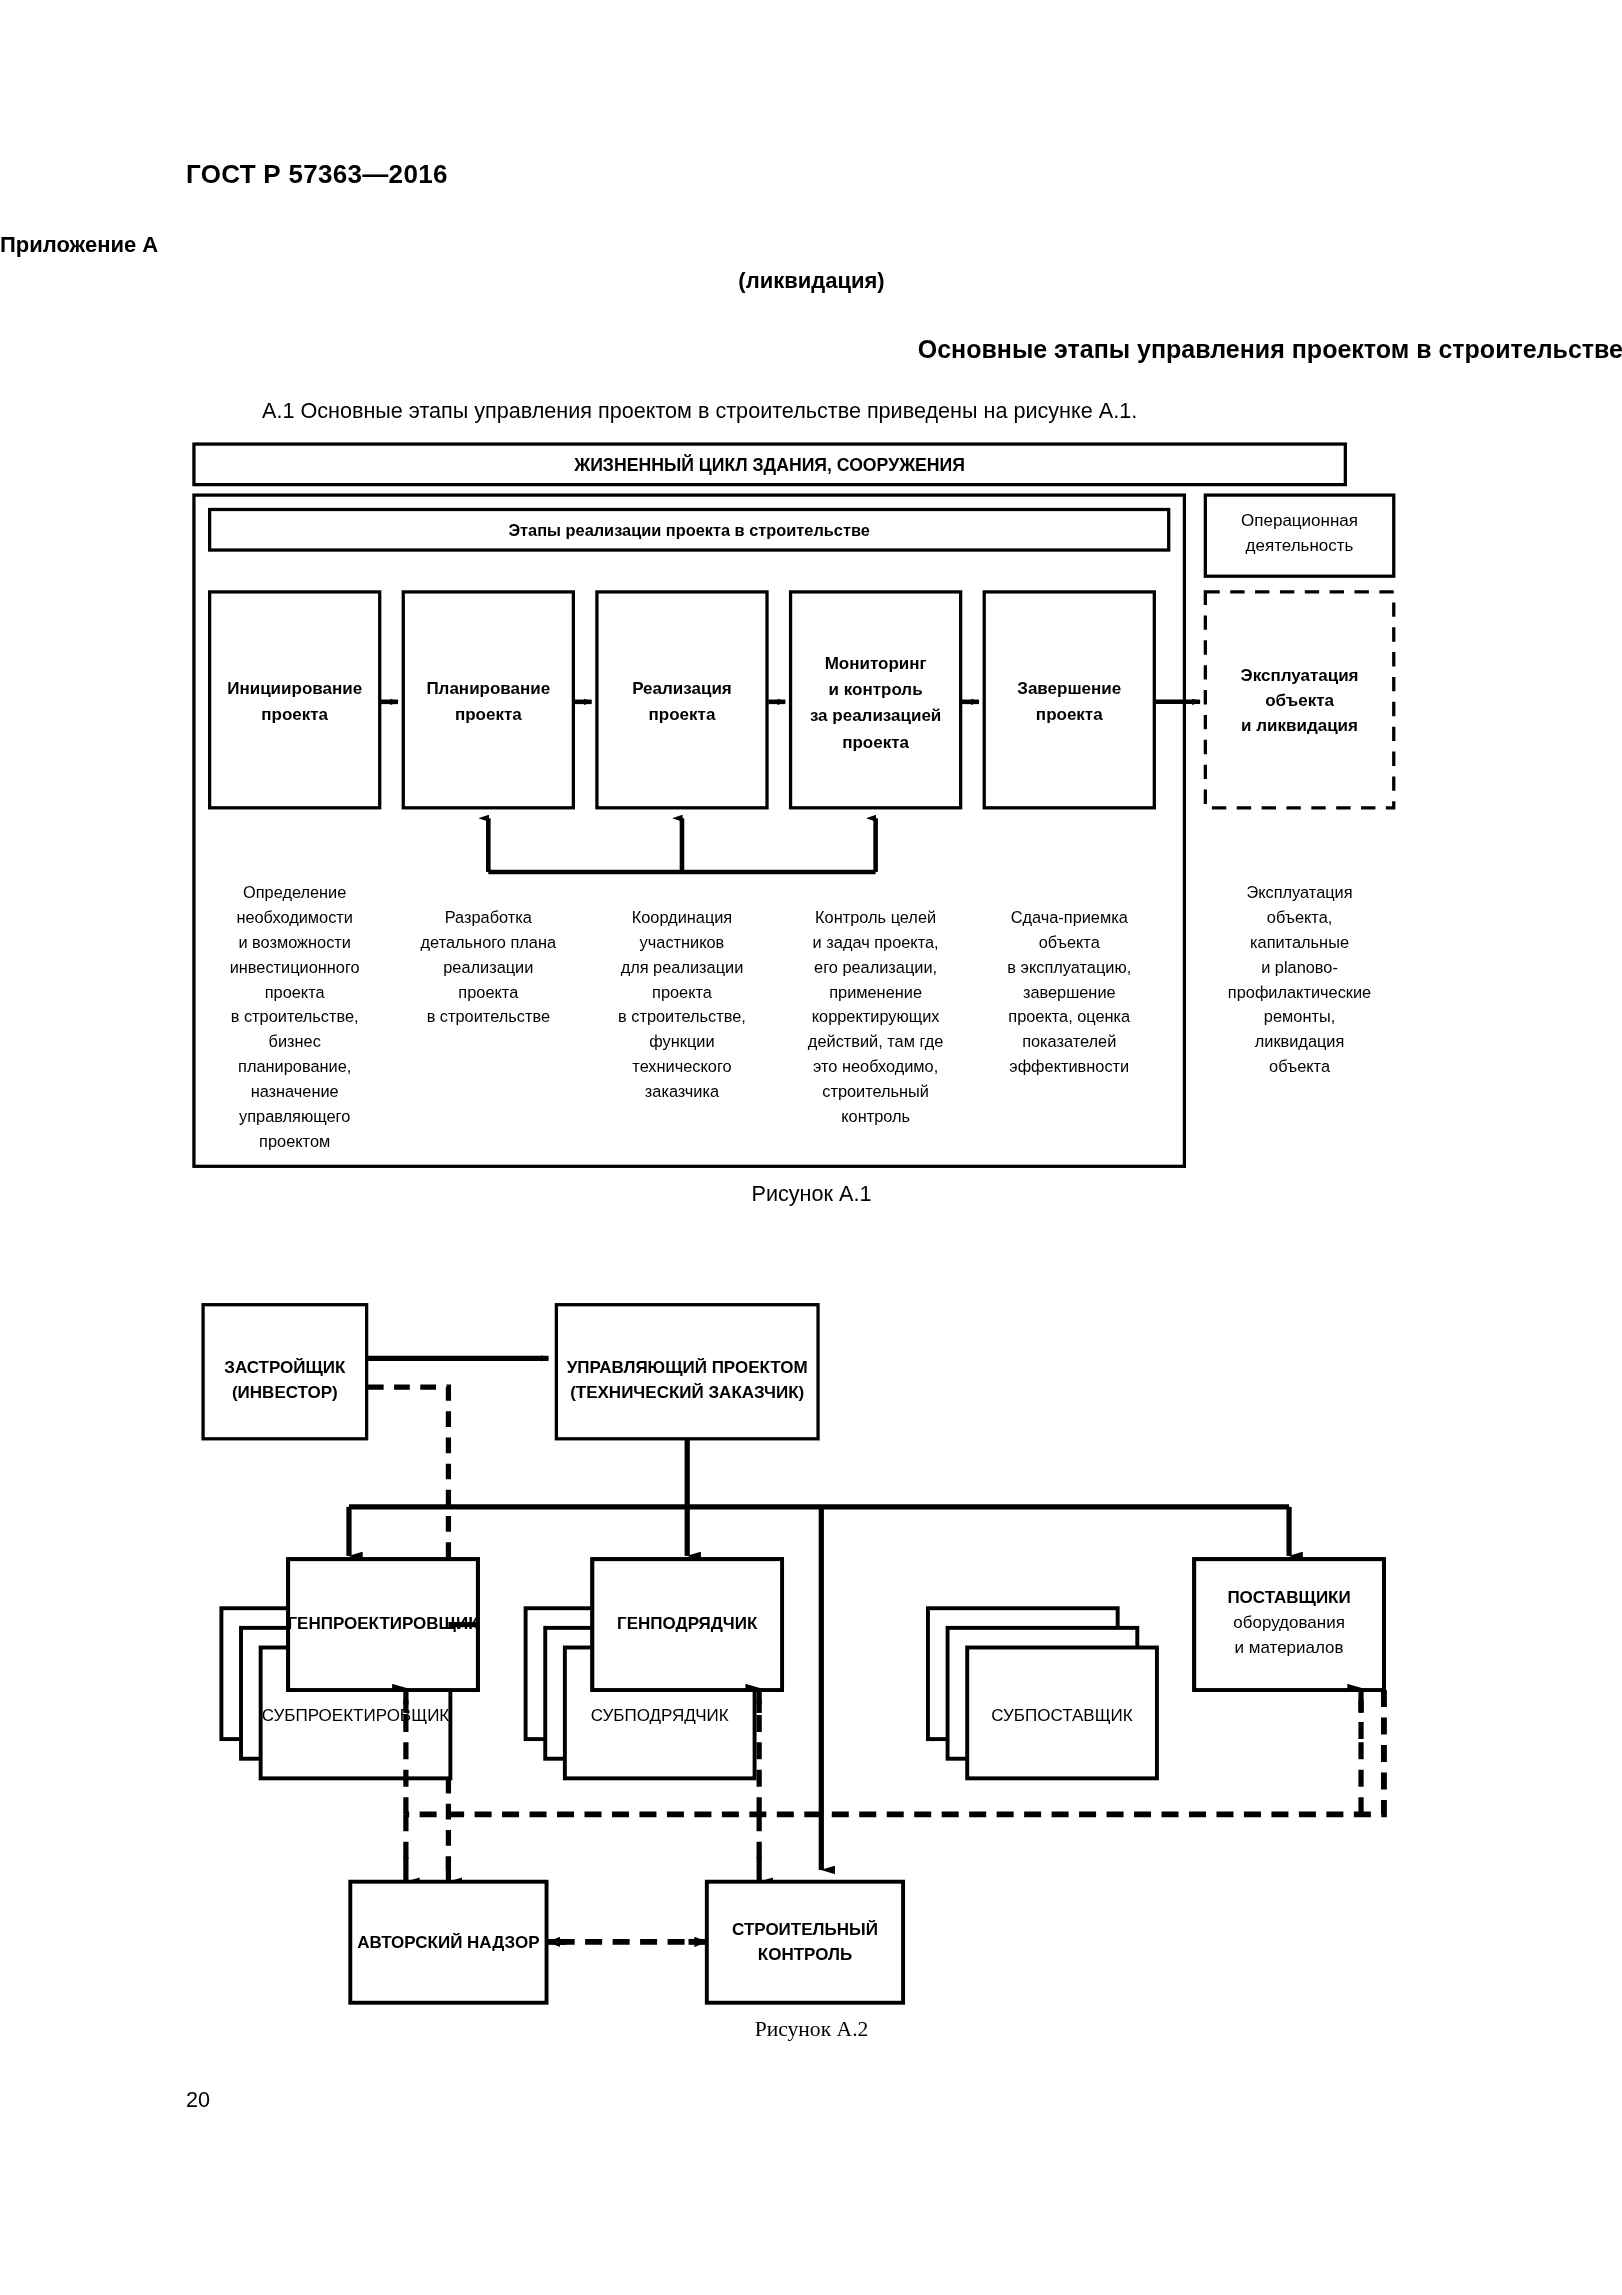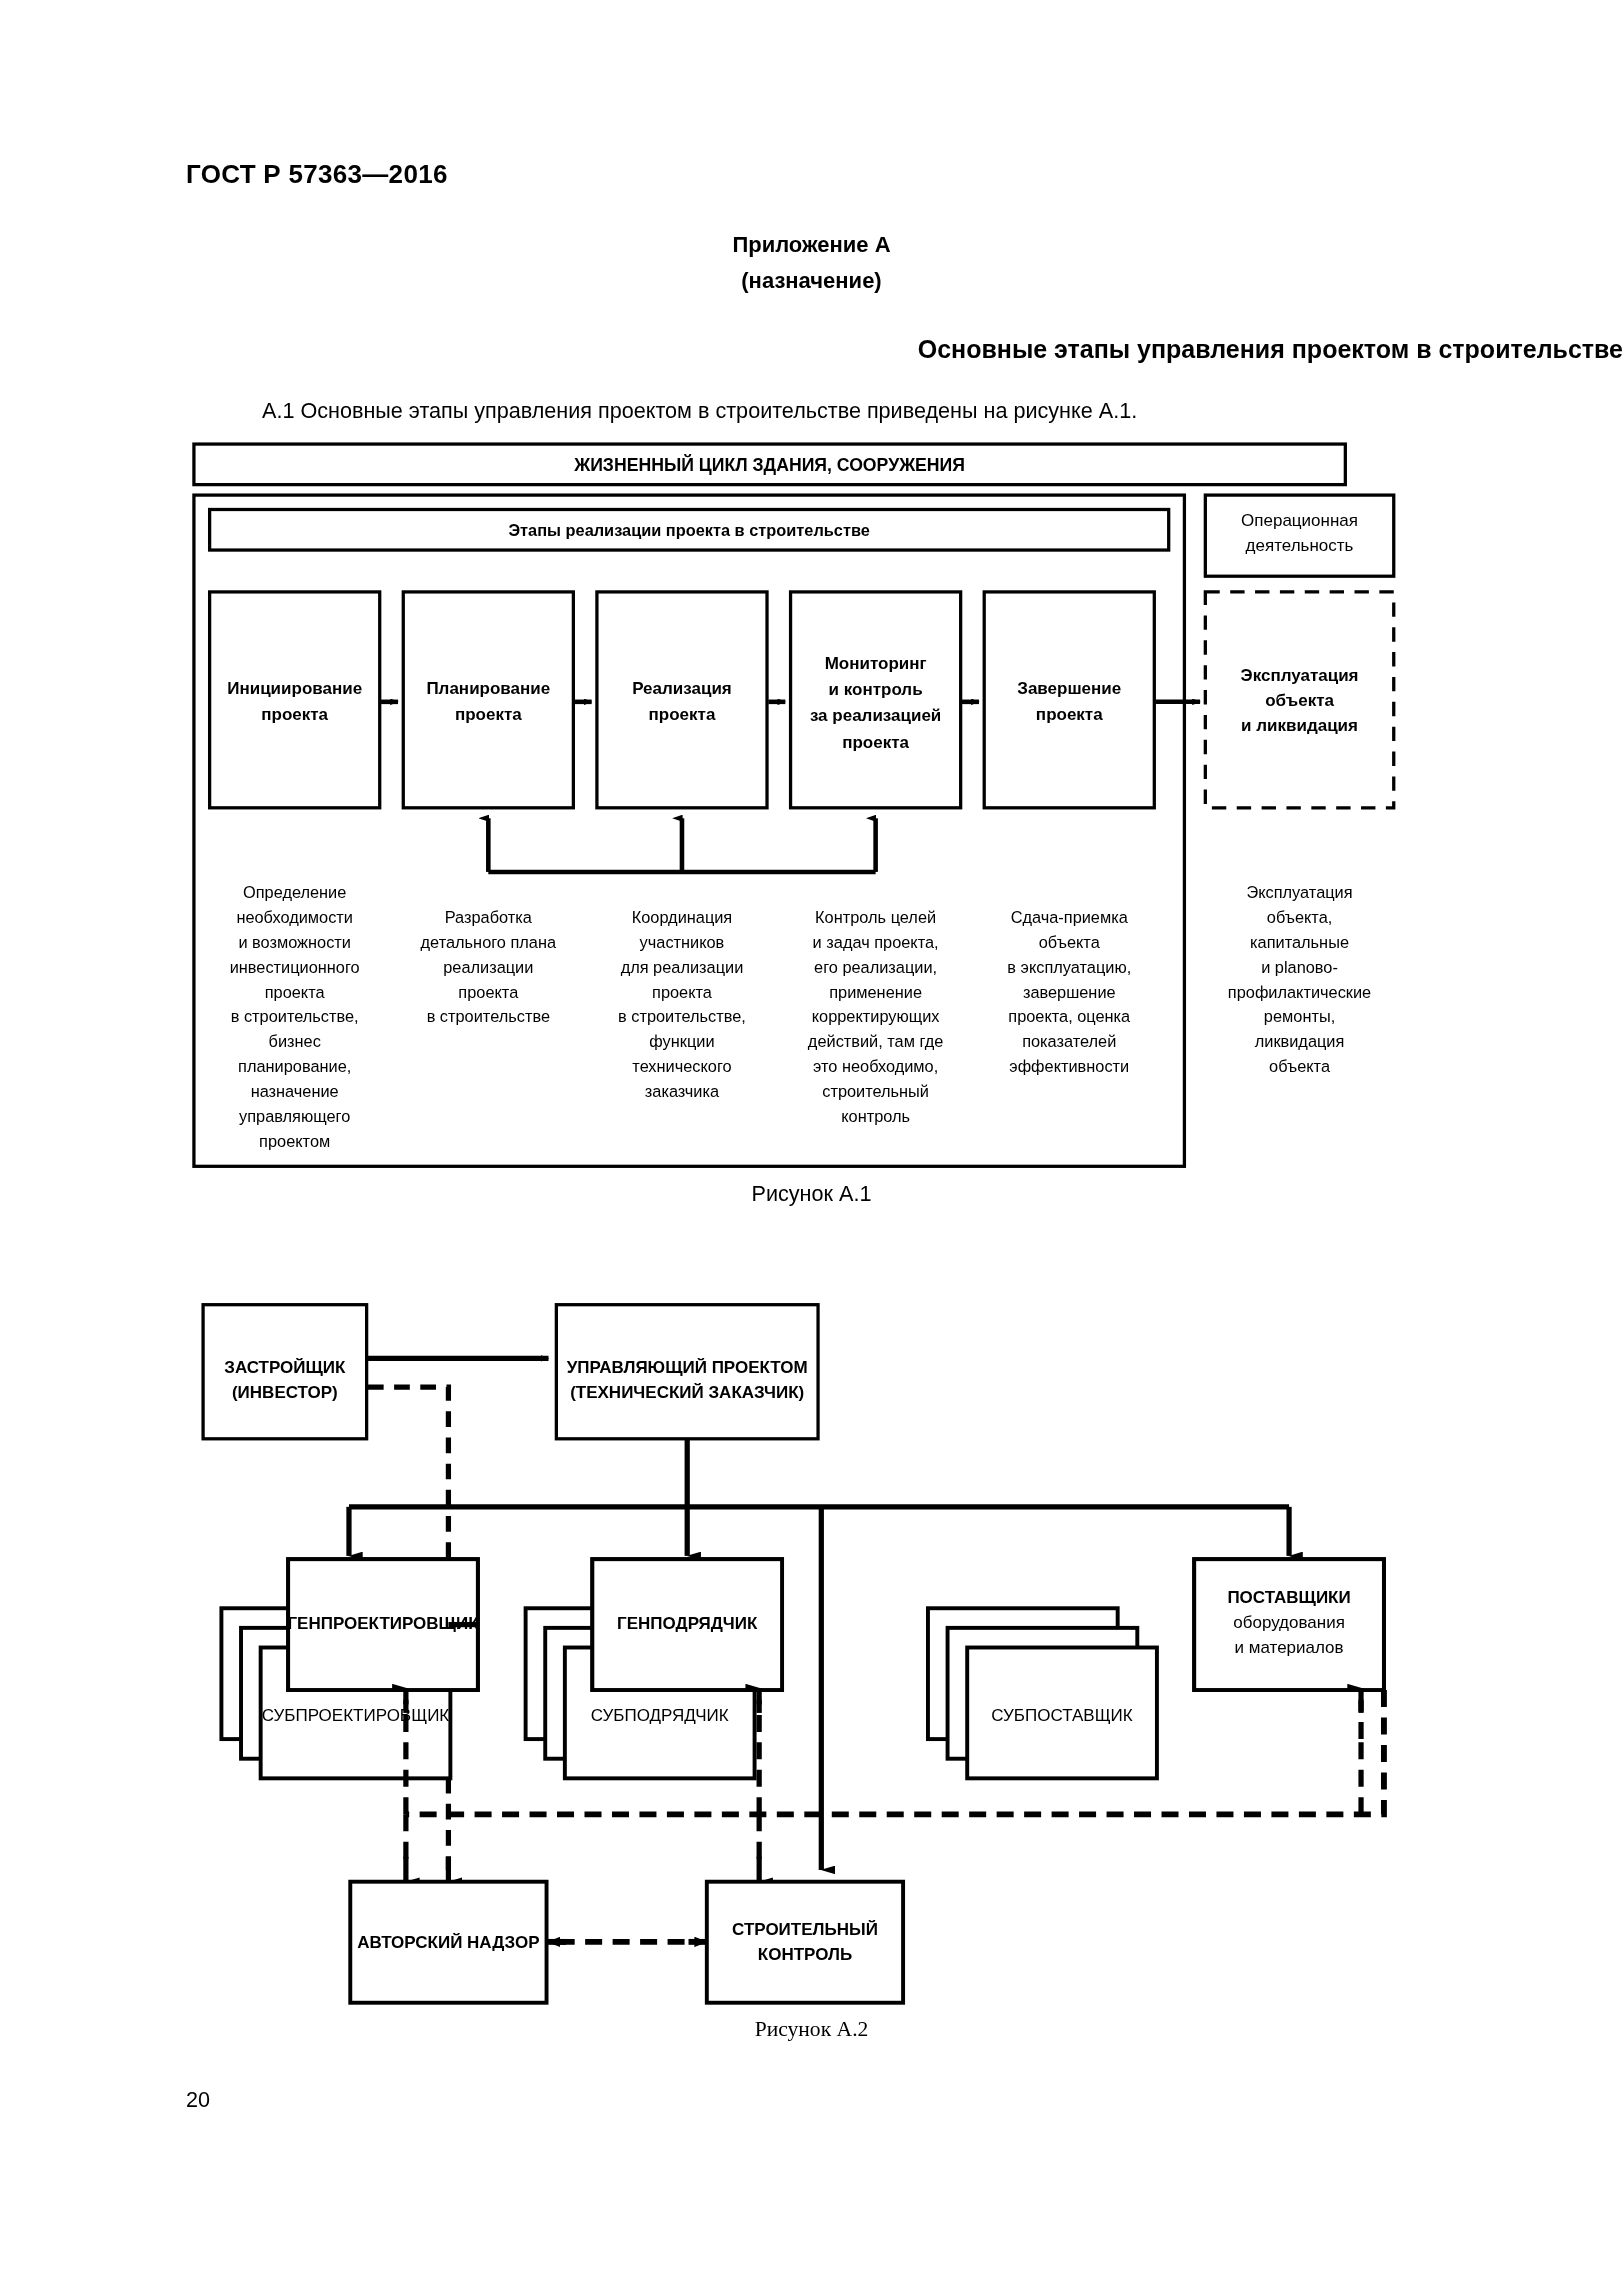--- a/index.html
+++ b/index.html
@@ -12,21 +12,21 @@
   }
   .page { position:absolute; inset:0; }
 
   .doc-header {
     position:absolute; left:186px; top:159px;
     font-size:26px; font-weight:bold; letter-spacing:0.3px;
   }
 
   .annex-title {
     position:absolute; left:0; right:0; top:232px;
-    text-align:center; font-size:22px; font-weight:bold;
+    text-align:left; font-size:22px; font-weight:bold;
   }
   .annex-sub {
     position:absolute; left:0; right:0; top:268px;
     text-align:center; font-size:22px; font-weight:bold;
   }
   .annex-heading {
     position:absolute; left:0; right:0; top:321px;
     text-align:right; font-size:25px; font-weight:bold;margin-top:14px;
   }
 
@@ -63,21 +63,21 @@
   .bx { fill:#fff; stroke:#000; }
 </style>
 </head>
 <body>
 
 <div class="page">
 
   <div class="doc-header">ГОСТ Р 57363—2016</div>
 
   <div class="annex-title">Приложение А</div>
-  <div class="annex-sub">(назначение)</div>
+  <div class="annex-sub">(ликвидация)</div>
   <div class="annex-heading">Основные этапы управления проектом в строительстве</div>
 
   <div class="para-a1">А.1  Основные этапы управления проектом в строительстве приведены на рисунке А.1.</div>
 
   <svg id="figure-a1" class="figure" width="1243" height="733" viewBox="0 0 1900 1120">
     <defs>
       <marker id="ah" markerWidth="13" markerHeight="10" refX="12" refY="5" orient="auto" markerUnits="userSpaceOnUse">
         <path d="M0,0 L13,5 L0,10 z" fill="#000"></path>
       </marker>
       <marker id="ahu" markerWidth="11" markerHeight="16" refX="5.5" refY="15" orient="auto" markerUnits="userSpaceOnUse">

